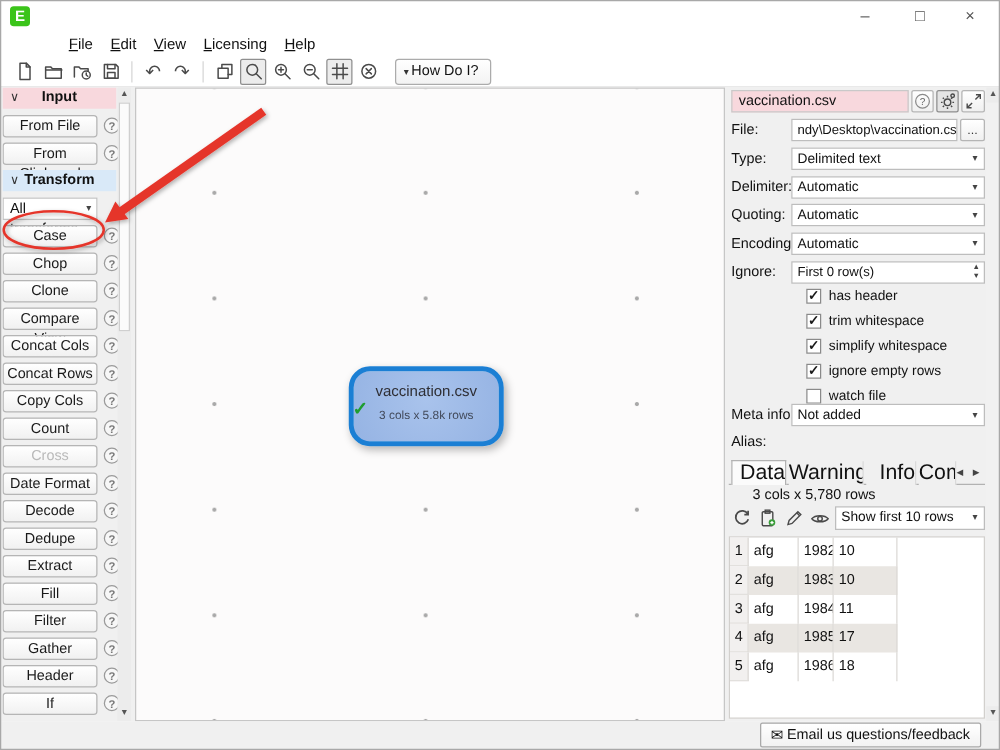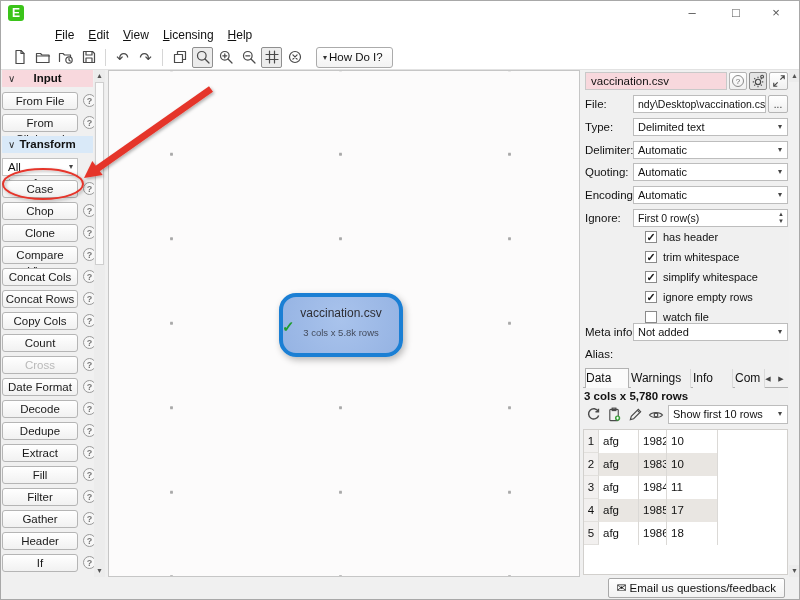--- a/index.html
+++ b/index.html
@@ -95,27 +95,27 @@
     background:linear-gradient(#fff,#f0f0f0); display:flex; align-items:center; justify-content:center; padding:0; }
   .mini-btn.pressed { background:#e4e4e4; border-color:#8d8d8d; }
   .cb-row { position:absolute; left:62px; height:14px; display:flex; align-items:center; }
   .cb-box { width:12px; height:12px; border:1px solid #8a8a8a; background:#fff; margin-right:6px;
     font-size:11px; line-height:11px; text-align:center; color:#1a1a1a; font-weight:bold; }
   .cb-label { font-size:11px; color:#111; white-space:nowrap; }
 
   
   #tabs { position:absolute; left:0; top:298px; width:205px; height:20px; }
   #tabs .tabline { position:absolute; left:0; bottom:0; width:205px; height:1px; background:#b2b2b2; }
-  .tab { position:absolute; top:1px; height:19px; font-size:12px; text-align:left; line-height:18px;
+  .tab { position:absolute; top:1px; height:19px; font-size:17px; text-align:right; line-height:18px;
     color:#111; background:#f0f0f0; border-right:1px solid #dadada; overflow:hidden; }
   .tab.active { background:#fbfbfb; border:1px solid #b2b2b2; border-bottom:none; top:0; height:20px; z-index:2; }
   .tab-arr { position:absolute; top:4px; width:12px; height:14px; font-size:7px; color:#444;
     text-align:center; line-height:14px; }
 
-  #summary { position:absolute; left:1px; top:320px; font-size:11.5px; color:#111;font-weight:bold; }
+  #summary { position:absolute; left:19px; top:320px; font-size:11.5px; color:#111; }
   #grid-tools { position:absolute; left:0px; top:334px; height:21px; display:flex; align-items:center; }
   .gt-btn { width:20px; height:20px; margin-right:1px; display:flex; align-items:center; justify-content:center;
     background:transparent; border:1px solid transparent; padding:0; }
   #rows-combo { position:absolute; left:85px; top:335px; width:120px; height:19px; }
 
   
   #dtable { position:absolute; left:0; top:359px; width:205px; height:146px; background:#fff;
     border:1px solid #d2d0cd; font-size:11.5px; }
   .trow { display:flex; height:23px; }
   .trow.head { height:17px; }

